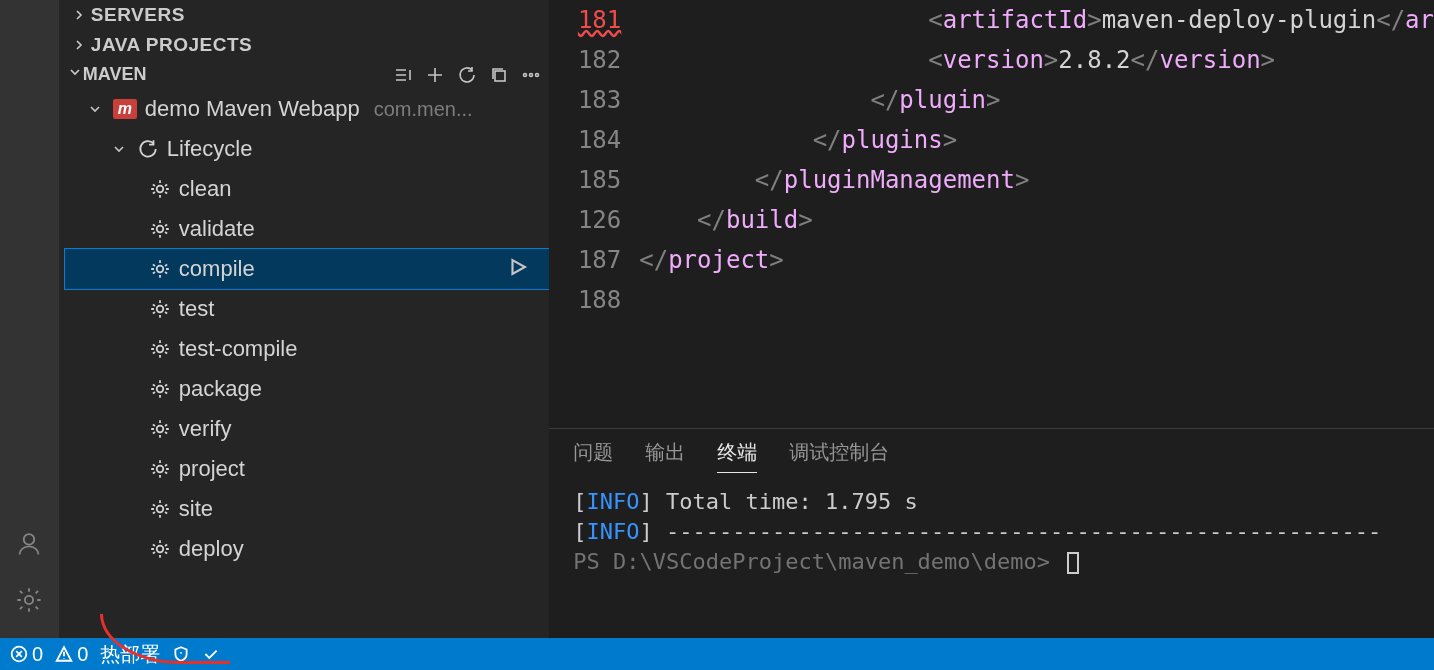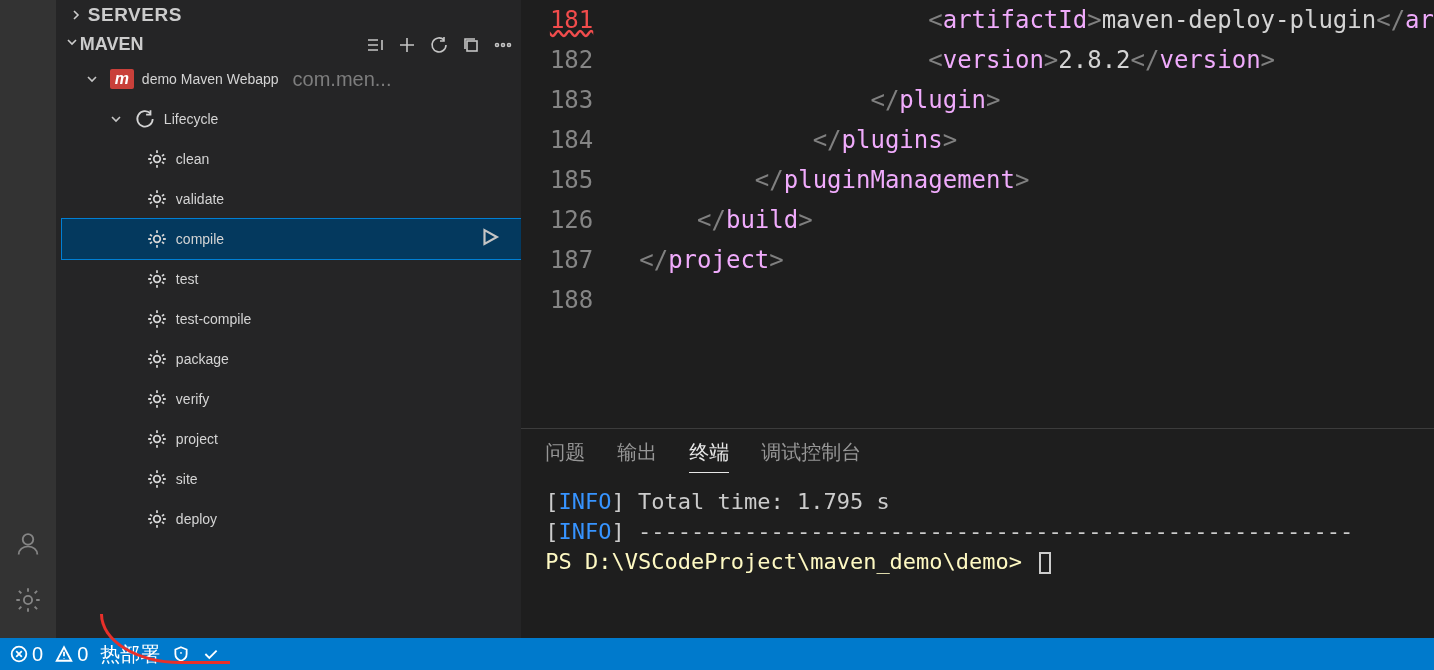--- a/index.html
+++ b/index.html
@@ -79,41 +79,40 @@
 }
 .tree-row.l1 { padding-left: 20px; }
 .tree-row.l2 { padding-left: 44px; }
 .tree-row.l3 { padding-left: 84px; }
 .tree-row.selected {
   background: #04395e;
   outline: 1px solid #007fd4;
 }
 .tree-row .chev { width: 20px; display:flex; justify-content:center; color:#c5c5c5; }
 .tree-row .gear { display:flex; align-items:center; }
-.tree-row .label { font-size: 14px; }
+.tree-row .label { font-size: 22px; }
 .tree-row .secondary { color: #7d7d7d; font-size: 20px; margin-left: 6px; }
 .tree-row .play { position:absolute; right: 20px; color:#c5c5c5; }
 .maven-m {
   width: 24px; height: 20px; background: #c9403a; border-radius: 2px;
   color: #fff; font-weight: 700; font-style: italic; font-size: 16px;
   display:flex; align-items:center; justify-content:center;
 }
 .editor-area {
   flex: 1;
   display: flex;
   flex-direction: column;
   background: #1e1e1e;
 }
 .editor {
   flex: 1;
   display: flex;
   font-family: Consolas, monospace;
   font-size: 24px;
   overflow: hidden;
-  gap: 28px;
 }
 .gutter {
   width: 90px;
   text-align: right;
   color: #858585;
   padding-right: 18px;
   padding-top: 0;
 }
 .gutter div { height: 40px; line-height: 40px; }
 .gutter .bad { color: #f14c4c; text-decoration: underline wavy #f14c4c; }
@@ -141,21 +140,21 @@
 .terminal {
   flex:1;
   padding: 14px 24px 5px 24px;
   font-family: Consolas, monospace;
   font-size: 22px;
   color: #cccccc;
   line-height: 30px;
   overflow: hidden;
 }
 .info { color: #3794ff; }
-.prompt-path { color: #fef9c3; }
+.prompt-path { color: #737373; }
 .cursor-block {
   display:inline-block; width: 12px; height: 22px; border: 2px solid #cccccc; vertical-align: middle; margin-left:4px;
 }
 .statusbar {
   height: 32px;
   background: #007acc;
   display: flex;
   align-items: center;
   color: #ffffff;
   font-size: 20px;
@@ -196,20 +195,28 @@
   </div>
 
   <div class="sidebar">
     <div class="section-header">
       <span class="chevron">
           <svg width="16" height="16" viewBox="0 0 16 16">
             <path d="M6 4l4 4-4 4"></path>
           </svg>
         </span>
       <span>SERVERS</span>
+    </div>
+    <div class="section-header">
+      <span class="chevron">
+          <svg width="16" height="16" viewBox="0 0 16 16">
+            <path d="M6 4l4 4-4 4"></path>
+          </svg>
+        </span>
+      <span>JAVA PROJECTS</span>
     </div>
 
     <div class="maven-header">
       <div class="maven-header-left">
         <span class="chevron"><svg width="16" height="16" viewBox="0 0 16 16">
               <path d="M4 6l4 4 4-4"></path>
             </svg></span>
         <span>MAVEN</span>
       </div>
       <div class="maven-actions">

